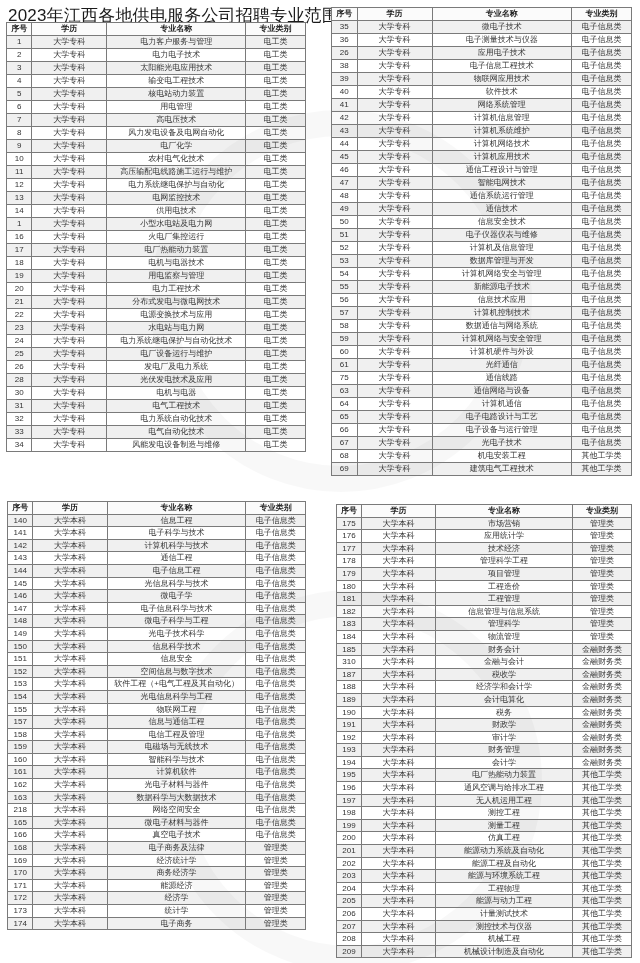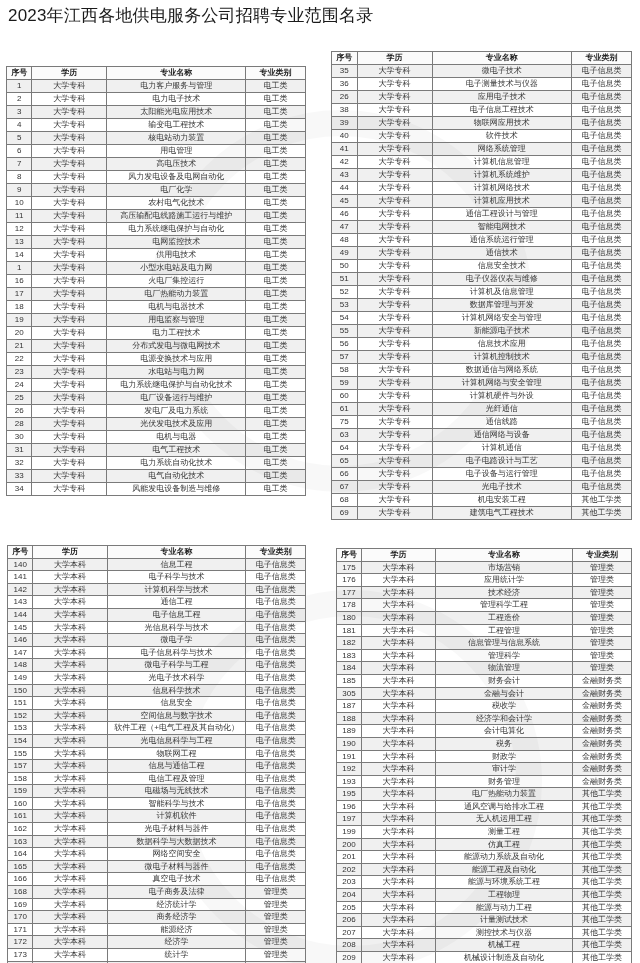--- a/index.html
+++ b/index.html
@@ -16,21 +16,20 @@
   }
   .quad{position:absolute;}
   #quad-1{left:6px;  top:22px;  width:300px;}
   #quad-2{left:331px;top:7px;   width:301px;}
   #quad-3{left:7px;  top:501px; width:299px;}
   #quad-4{left:336px;top:504px; width:296px;}
 
   table{
     width:100%;border-collapse:collapse;table-layout:fixed;
     background:transparent;
-    margin-top:44px;
   }
   th,td{
     border:1px solid #7a7a7a;
     font-size:8px;
     padding:0 2px;
     text-align:center;
     overflow:hidden;white-space:nowrap;
     color:#333;
   }
   th{font-weight:bold;color:#222;background:#fbfbfb;}
@@ -652,21 +651,21 @@
           <td>光电子材料与器件</td>
           <td>电子信息类</td>
         </tr>
         <tr>
           <td>163</td>
           <td>大学本科</td>
           <td>数据科学与大数据技术</td>
           <td>电子信息类</td>
         </tr>
         <tr>
-          <td>164</td>
+          <td>218</td>
           <td>大学本科</td>
           <td>网络空间安全</td>
           <td>电子信息类</td>
         </tr>
         <tr>
           <td>165</td>
           <td>大学本科</td>
           <td>微电子材料与器件</td>
           <td>电子信息类</td>
         </tr>
@@ -757,20 +756,26 @@
           <td>技术经济</td>
           <td>管理类</td>
         </tr>
         <tr>
           <td>178</td>
           <td>大学本科</td>
           <td>管理科学工程</td>
           <td>管理类</td>
         </tr>
         <tr>
+          <td>179</td>
+          <td>大学本科</td>
+          <td>项目管理</td>
+          <td>管理类</td>
+        </tr>
+        <tr>
           <td>180</td>
           <td>大学本科</td>
           <td>工程造价</td>
           <td>管理类</td>
         </tr>
         <tr>
           <td>181</td>
           <td>大学本科</td>
           <td>工程管理</td>
           <td>管理类</td>
@@ -793,21 +798,21 @@
           <td>物流管理</td>
           <td>管理类</td>
         </tr>
         <tr>
           <td>185</td>
           <td>大学本科</td>
           <td>财务会计</td>
           <td>金融财务类</td>
         </tr>
         <tr>
-          <td>305</td>
+          <td>310</td>
           <td>大学本科</td>
           <td>金融与会计</td>
           <td>金融财务类</td>
         </tr>
         <tr>
           <td>187</td>
           <td>大学本科</td>
           <td>税收学</td>
           <td>金融财务类</td>
         </tr>
@@ -841,35 +846,47 @@
           <td>审计学</td>
           <td>金融财务类</td>
         </tr>
         <tr>
           <td>193</td>
           <td>大学本科</td>
           <td>财务管理</td>
           <td>金融财务类</td>
         </tr>
         <tr>
+          <td>194</td>
+          <td>大学本科</td>
+          <td>会计学</td>
+          <td>金融财务类</td>
+        </tr>
+        <tr>
           <td>195</td>
           <td>大学本科</td>
           <td>电厂热能动力装置</td>
           <td>其他工学类</td>
         </tr>
         <tr>
           <td>196</td>
           <td>大学本科</td>
           <td>通风空调与给排水工程</td>
           <td>其他工学类</td>
         </tr>
         <tr>
           <td>197</td>
           <td>大学本科</td>
           <td>无人机运用工程</td>
+          <td>其他工学类</td>
+        </tr>
+        <tr>
+          <td>198</td>
+          <td>大学本科</td>
+          <td>测控工程</td>
           <td>其他工学类</td>
         </tr>
         <tr>
           <td>199</td>
           <td>大学本科</td>
           <td>测量工程</td>
           <td>其他工学类</td>
         </tr>
         <tr>
           <td>200</td>

